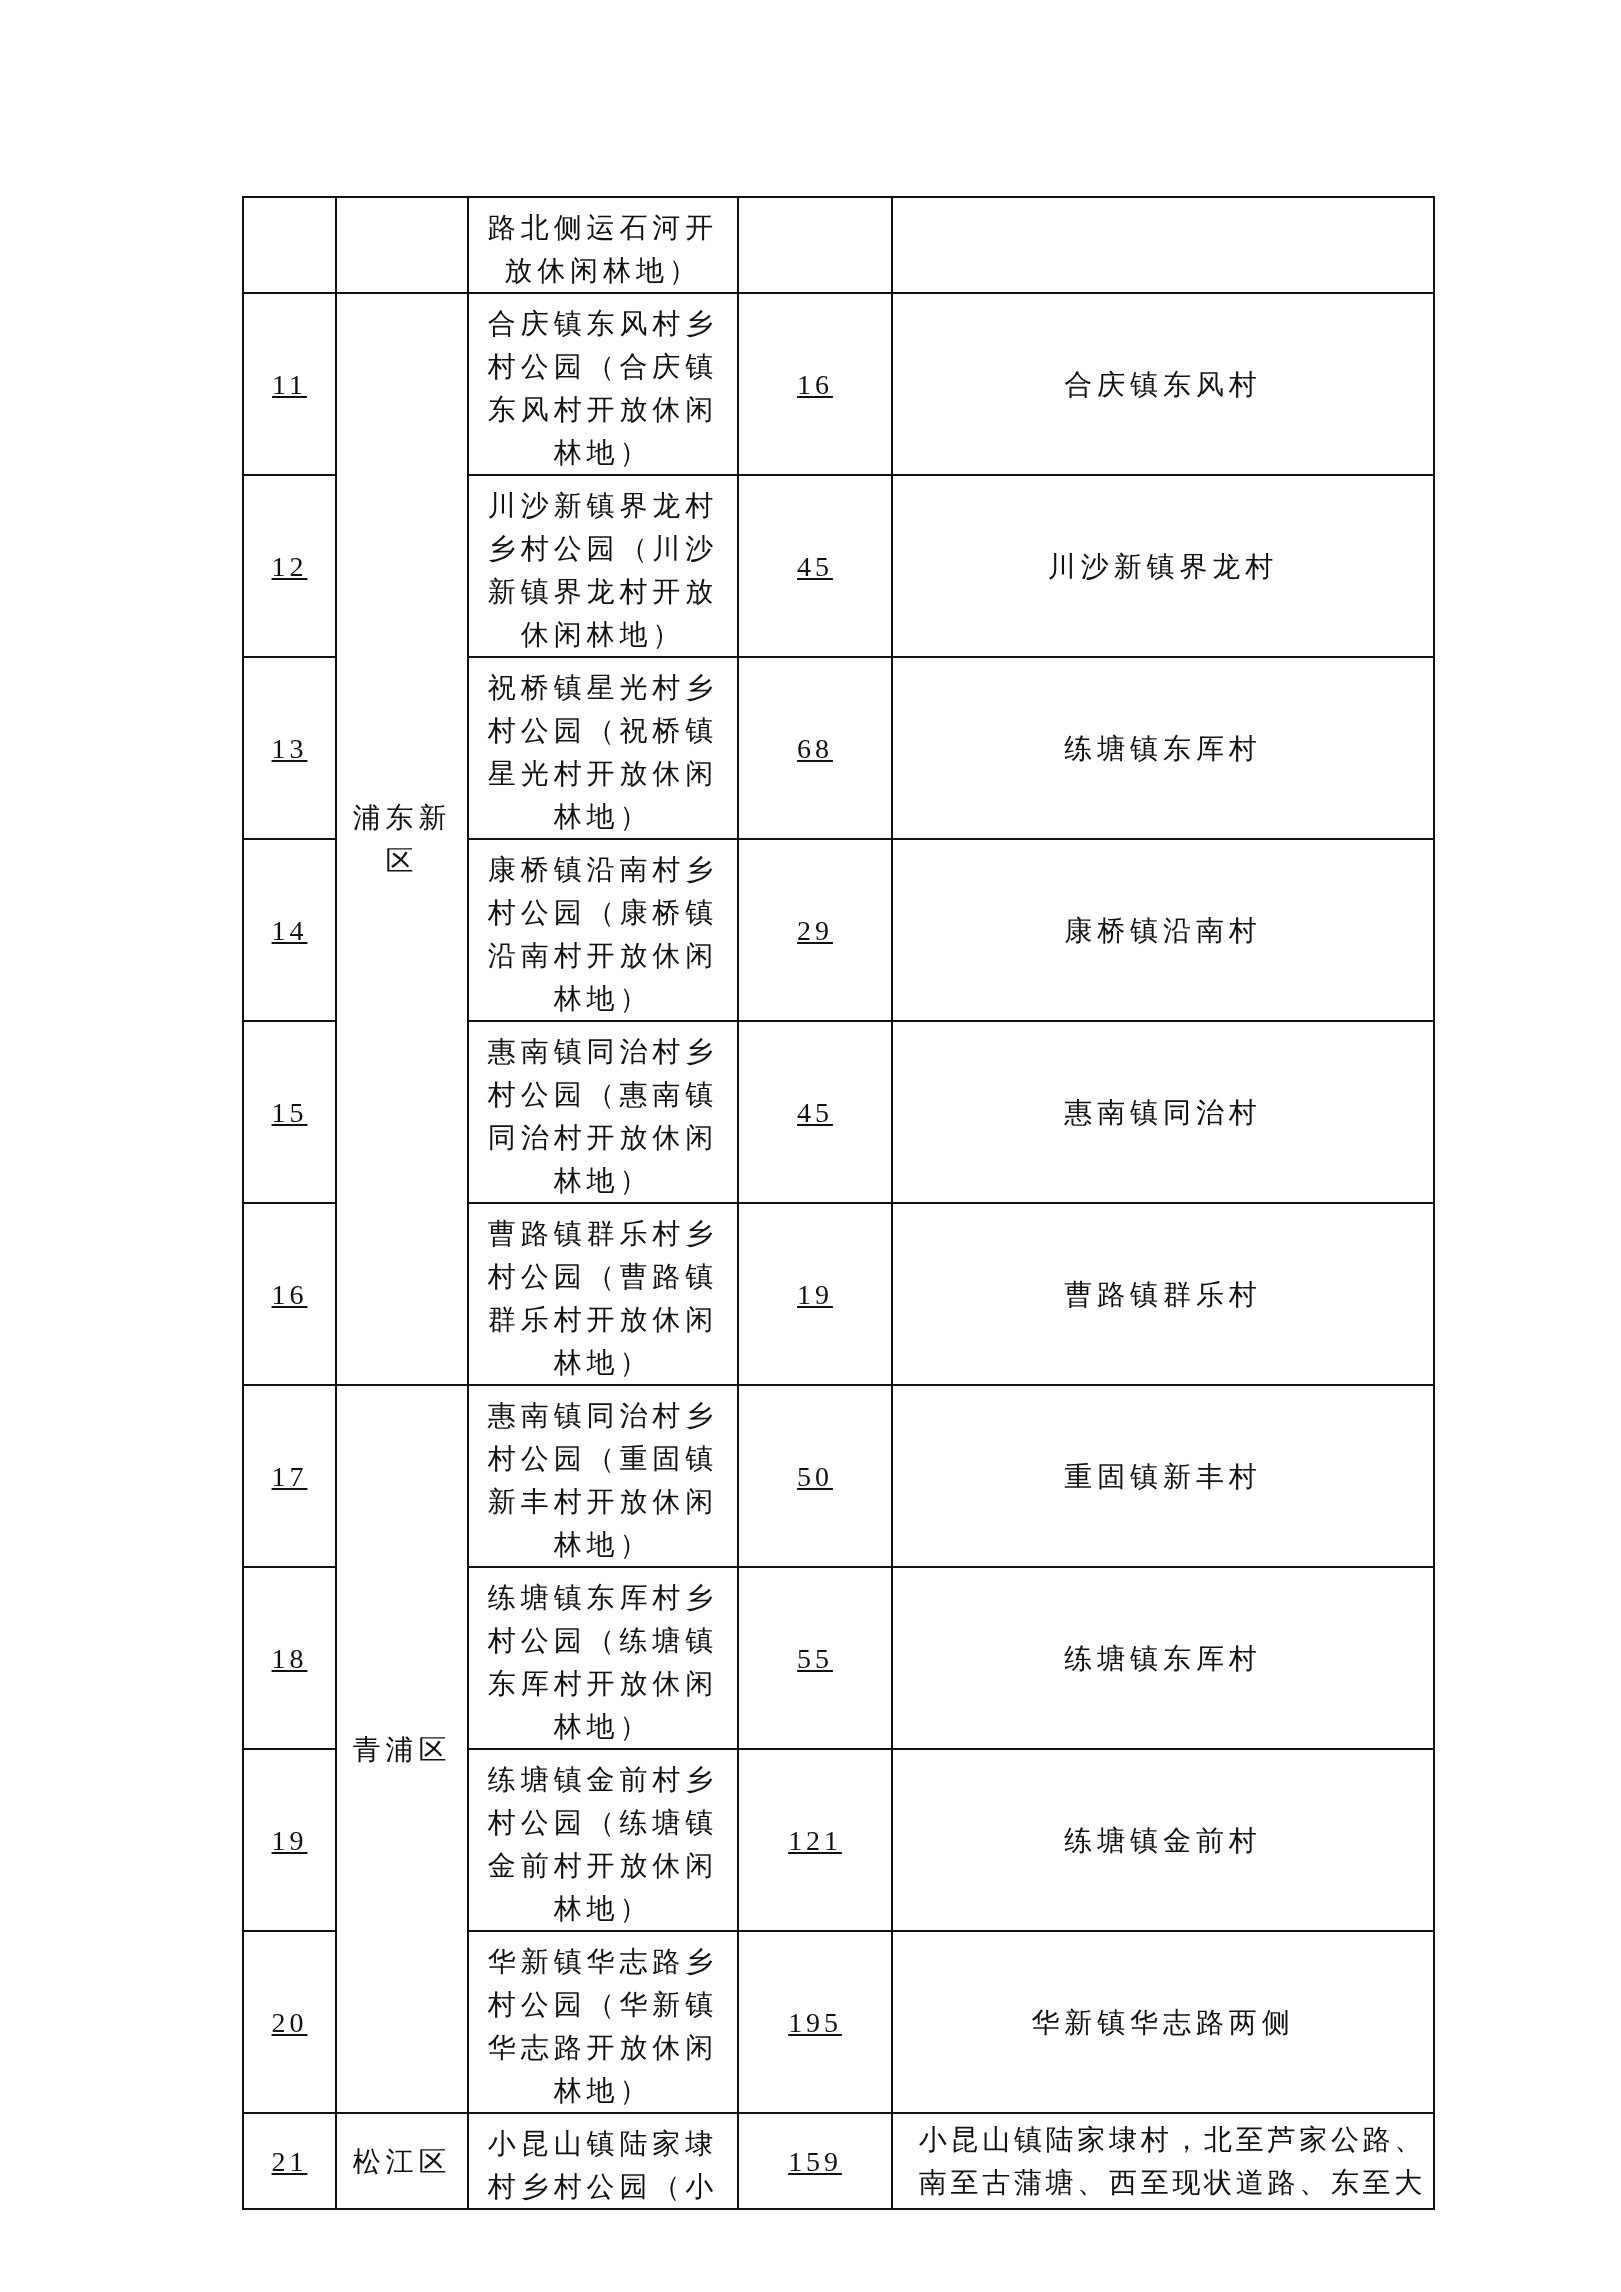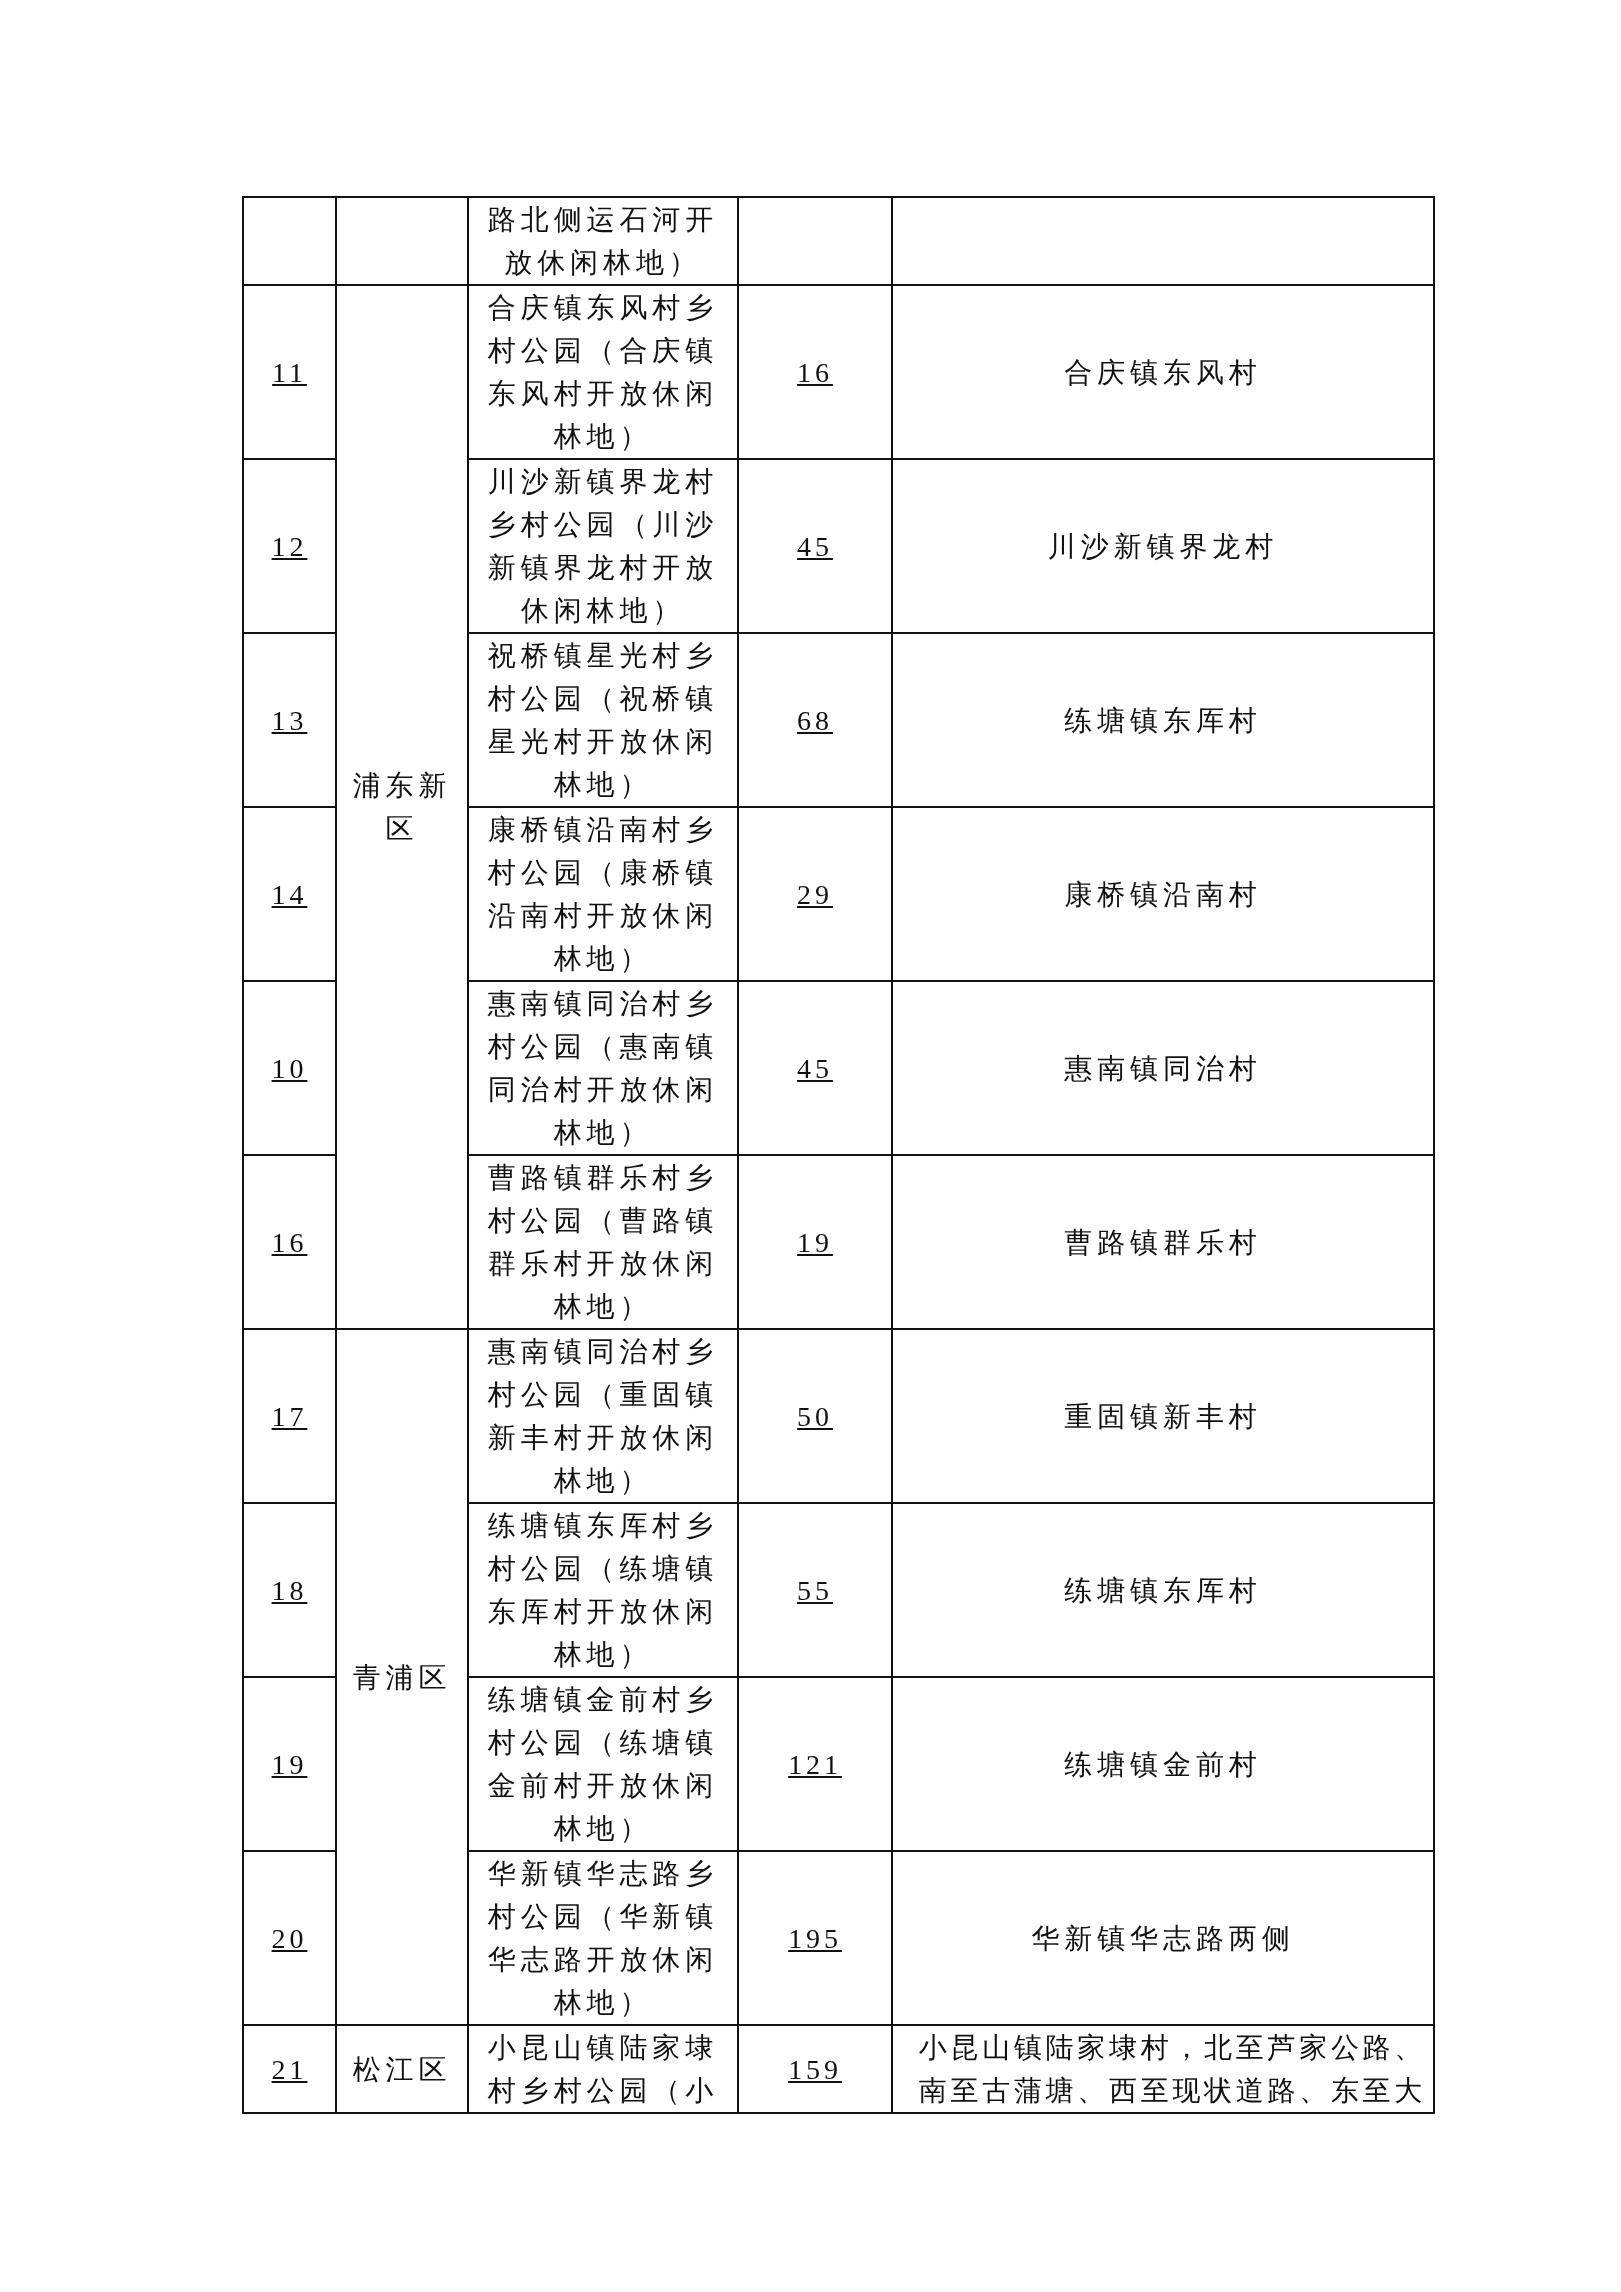--- a/index.html
+++ b/index.html
@@ -8,21 +8,21 @@
   table.doc { position:absolute; left:242px; top:196px; border-collapse:collapse;
               table-layout:fixed; width:1191px; }
   table.doc td { border:2px solid #111; padding:0; text-align:center; vertical-align:middle;
                  font-size:28px; line-height:43px; letter-spacing:3.9px; overflow:hidden; }
   td.c1 { width:91px; }
   td.c2 { width:130px; }
   td.c3 { width:268px; }
   td.c4 { width:152px; }
   td.c5 { width:540px; }
   .num { font-family:"Liberation Serif","DejaVu Serif",serif; font-size:29px; letter-spacing:2.9px;text-decoration:underline; }
-  .park { display:block; padding:0 13.7px; text-align:center; letter-spacing:4.9px; }
+  .park { display:block; padding:0 13.7px; text-align:center; letter-spacing:4.9px;margin-top:8px; }
   .district { display:block; padding:0 7.8px; letter-spacing:4.9px; }
   .loc { display:block; padding:0 5px; letter-spacing:4.9px; }
   .loc.long { text-align:justify; text-align-last:justify; letter-spacing:2.9px; padding:0 7.8px;margin-left:18px; }
 </style>
 </head>
 <body>
 
 <table class="doc">
   <tbody>
     <tr style="height:86px">
@@ -72,21 +72,21 @@
       <td class="c1 num">14</td>
       <td class="c3">
           <span class="park">康桥镇沿南村乡村公园（康桥镇沿南村开放休闲林地）</span>
         </td>
       <td class="c4 num">29</td>
       <td class="c5">
           <span class="loc">康桥镇沿南村</span>
         </td>
     </tr>
     <tr style="height:171px">
-      <td class="c1 num">10</td>
+      <td class="c1 num">15</td>
       <td class="c3">
           <span class="park">惠南镇同治村乡村公园（惠南镇同治村开放休闲林地）</span>
         </td>
       <td class="c4 num">45</td>
       <td class="c5">
           <span class="loc">惠南镇同治村</span>
         </td>
     </tr>
     <tr style="height:172px">
       <td class="c1 num">16</td>

